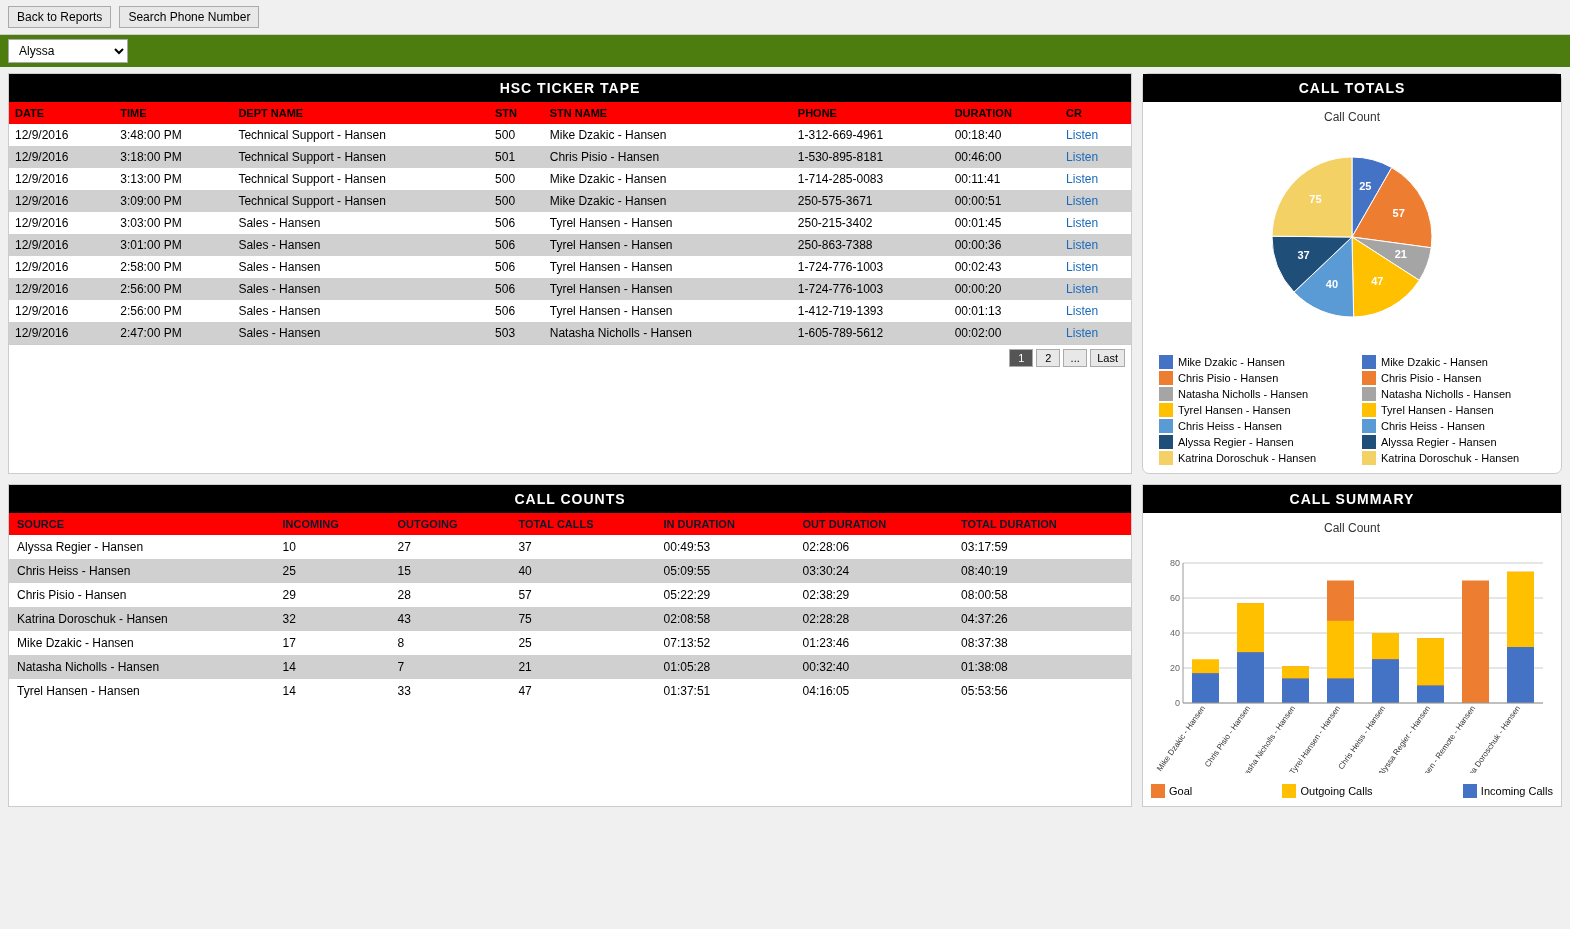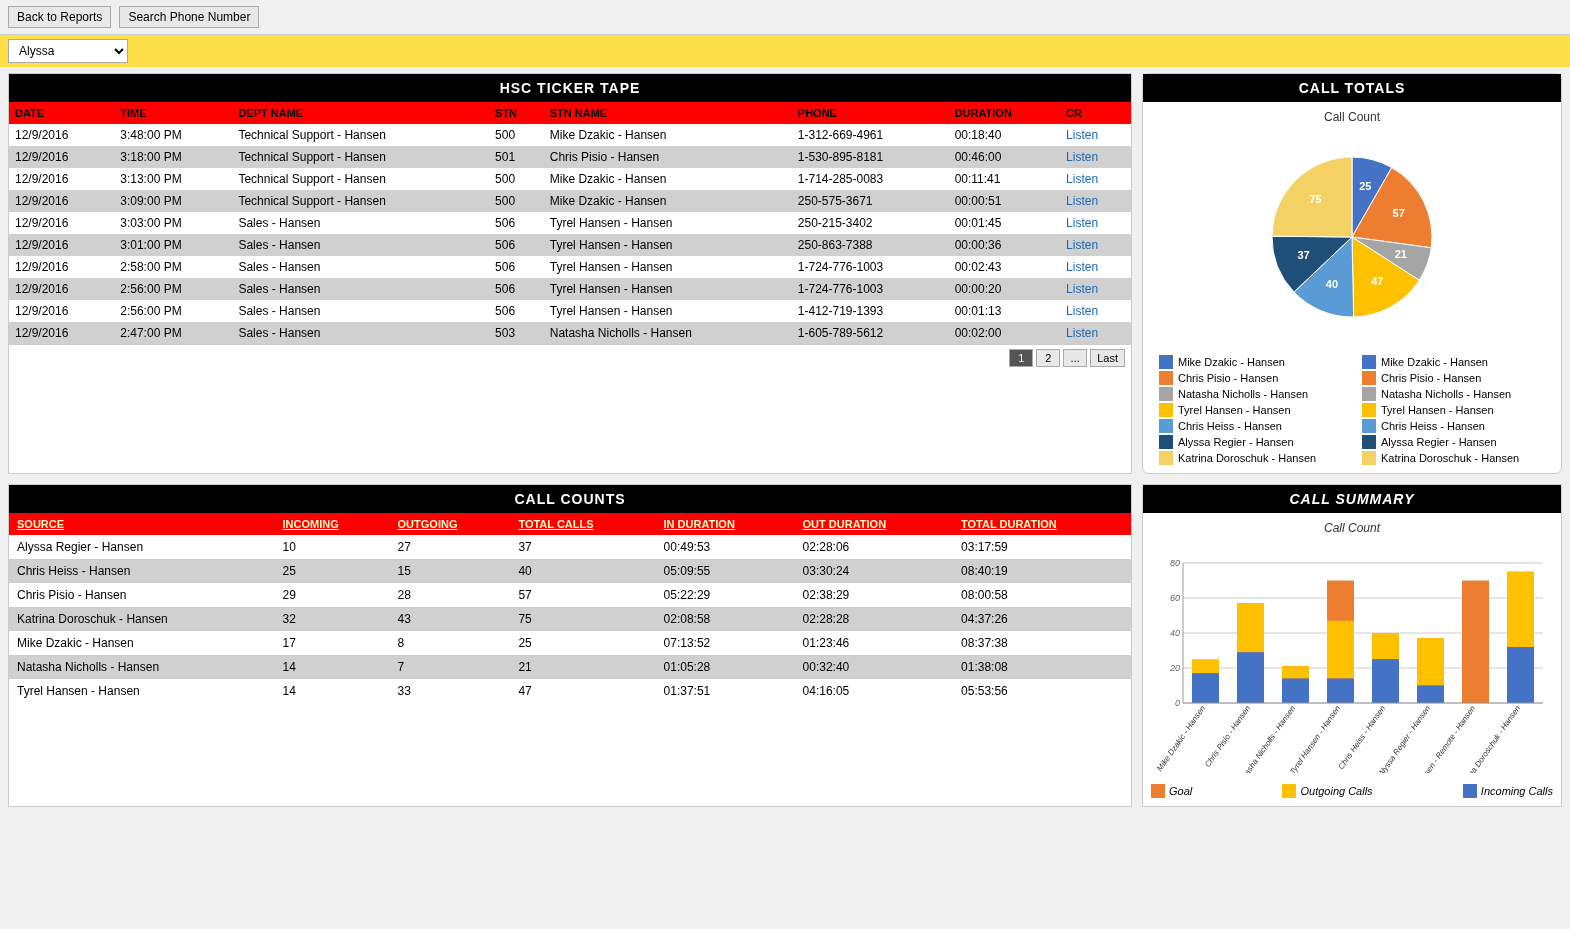--- a/index.html
+++ b/index.html
@@ -1,20 +1,20 @@
 <!DOCTYPE html>
 <html><head>
   <meta charset="utf-8">
   <style>
     * { box-sizing: border-box; margin: 0; padding: 0; }
     body { font-family: Arial, sans-serif; font-size: 12px; background: #f0f0f0; }
     
     .top-bar { display: flex; align-items: center; gap: 8px; padding: 6px 8px; background: #f0f0f0; border-bottom: 1px solid #ccc; }
     .top-bar button { padding: 3px 8px; font-size: 12px; border: 1px solid #aaa; background: #e8e8e8; cursor: pointer; }
-    .dropdown-row { padding: 4px 8px; background: #fde047; }
+    .dropdown-row { padding: 4px 8px; background: #4d7c0f; }
     .dropdown-row select { padding: 3px 24px 3px 6px; font-size: 12px; border: 1px solid #aaa; background: white; min-width: 120px; }
 
     .main-content { display: grid; grid-template-columns: 1fr 420px; grid-template-rows: auto auto; gap: 10px; padding: 6px 8px; }
 
     .panel { background: white; border: 1px solid #ccc; }
     .panel-header { background: black; color: white; text-align: center; font-weight: bold; font-size: 14px; padding: 6px; letter-spacing: 1px; }
 
     
     .ticker-tape { grid-column: 1; grid-row: 1; }
     .ticker-table { width: 100%; border-collapse: collapse; }
@@ -33,28 +33,28 @@
     .call-totals { grid-column: 2; grid-row: 1; border-radius: 7px; }
     .chart-title { text-align: center; font-size: 12px; color: #333; padding: 8px; }
     .pie-chart-container { display: flex; justify-content: center; padding: 10px 0 5px; }
     .legend-grid { display: grid; grid-template-columns: 1fr 1fr; gap: 2px 20px; padding: 8px 16px; font-size: 11px; }
     .legend-item { display: flex; align-items: center; gap: 5px; }
     .legend-color { width: 14px; height: 14px; flex-shrink: 0; }
 
     
     .call-counts { grid-column: 1; grid-row: 2; }
     .counts-table { width: 100%; border-collapse: collapse; }
-    .counts-table thead tr { background: red; color: #fef9c3; text-decoration: underline; }
+    .counts-table thead tr { background: red; color: #0f172a; }
     .counts-table thead th { padding: 5px 8px; text-align: left; font-weight: bold; font-size: 11px; white-space: nowrap; }
     .counts-table tbody tr:nth-child(even) { background: #d0d0d0; }
     .counts-table tbody tr:nth-child(odd) { background: white; }
     .counts-table tbody td { padding: 5px 8px; font-size: 12px; }
 
     
-    .call-summary { grid-column: 2; grid-row: 2; font-style: italic; }
+    .call-summary { grid-column: 2; grid-row: 2; }
     .bar-chart-container { padding: 10px 10px 0; }
     .bar-legend { display: flex; align-items: center; gap: 16px; justify-content: space-between; padding: 8px; font-size: 11px; }
     .bar-legend-item { display: flex; align-items: center; gap: 4px; }
     .bar-legend-color { width: 14px; height: 14px; }
 
     svg text { font-family: Arial, sans-serif; }
   </style>
 </head>
 <body>
 

